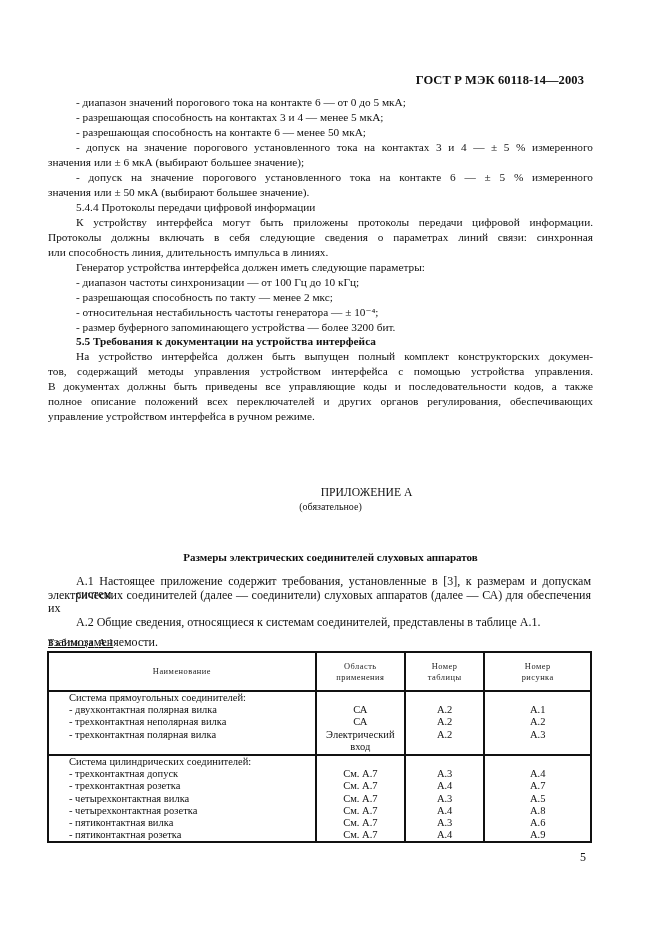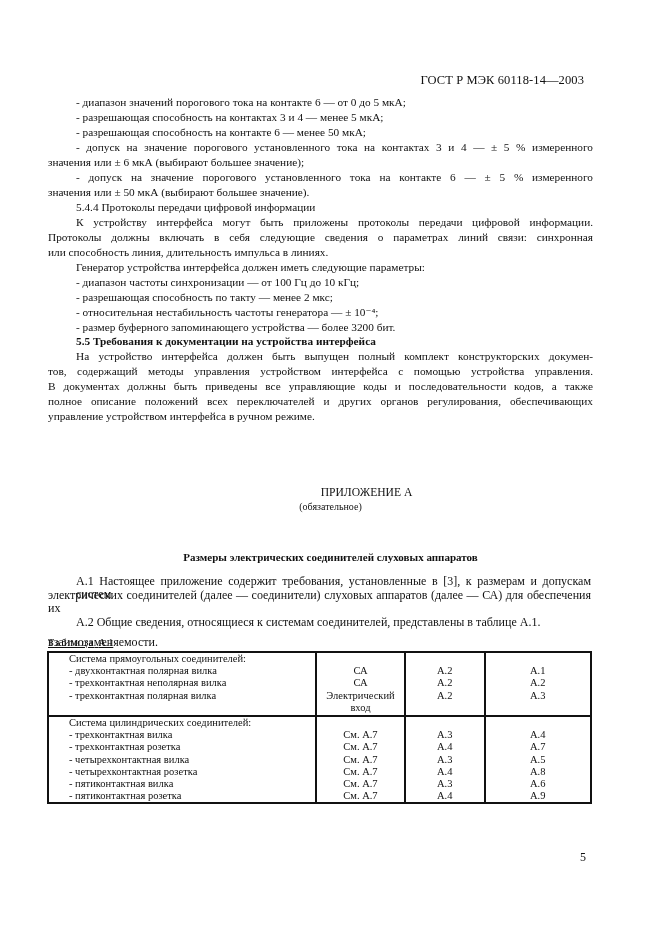--- a/index.html
+++ b/index.html
@@ -3,21 +3,21 @@
 <meta charset="utf-8">
 <style>
   html, body { margin: 0; padding: 0; background: #ffffff; }
   body {
     width: 661px; height: 936px; position: relative; overflow: hidden;
     font-family: "Liberation Serif", "DejaVu Serif", serif;
     color: #111;
   }
   .abs { position: absolute; }
   .hdr {
-    right: 77px; top: 73px; font-weight: normal; font-size: 12.5px; letter-spacing: 0.1px;
+    right: 77px; top: 73px; font-weight: bold; font-size: 12.5px; letter-spacing: 0.1px;
   }
   .line { font-size: 11.3px; line-height: 14.2px; white-space: nowrap; }
   .p { left: 48px; width: 545px; }
   .ind { left: 76px; }
   .just { text-align: justify; text-align-last: justify; white-space: normal; }
   .bold { font-weight: bold; }
   .center { text-align: center; left: 0; width: 661px; }
   .appx { font-size: 11.6px; padding-left: 36px; }
   .appx-sub { font-size: 10px; }
   .title { font-weight: bold; font-size: 11px; }
@@ -85,20 +85,26 @@
 </div>
 
 <table class="t">
   <colgroup>
     <col style="width:269px">
     <col style="width:89px">
     <col style="width:80px">
     <col style="width:107px">
   </colgroup>
   <tbody>
+      <tr>
+    <th><span>Наименование</span></th>
+    <th><span>Область</span><br><span>применения</span></th>
+    <th><span>Номер</span><br><span>таблицы</span></th>
+    <th><span>Номер</span><br><span>рисунка</span></th>
+  </tr>
   <tr style="height:64px">
     <td class="cell-lines name-cell">
       <div>Система прямоугольных соединителей:</div>
       <div>- двухконтактная полярная вилка</div>
       <div>- трехконтактная неполярная вилка</div>
       <div>- трехконтактная полярная вилка</div>
     </td>
     <td class="cell-lines c">
       <div>&nbsp;</div>
       <div>СА</div>
@@ -115,21 +121,21 @@
     <td class="cell-lines c">
       <div>&nbsp;</div>
       <div>А.1</div>
       <div>А.2</div>
       <div>А.3</div>
     </td>
   </tr>
   <tr style="height:87px">
     <td class="cell-lines name-cell">
       <div>Система цилиндрических соединителей:</div>
-      <div>- трехконтактная вилка</div>
+      <div>- трехконтактная допуск</div>
       <div>- трехконтактная розетка</div>
       <div>- четырехконтактная вилка</div>
       <div>- четырехконтактная розетка</div>
       <div>- пятиконтактная вилка</div>
       <div>- пятиконтактная розетка</div>
     </td>
     <td class="cell-lines c">
       <div>&nbsp;</div>
       <div>См. А.7</div>
       <div>См. А.7</div>

